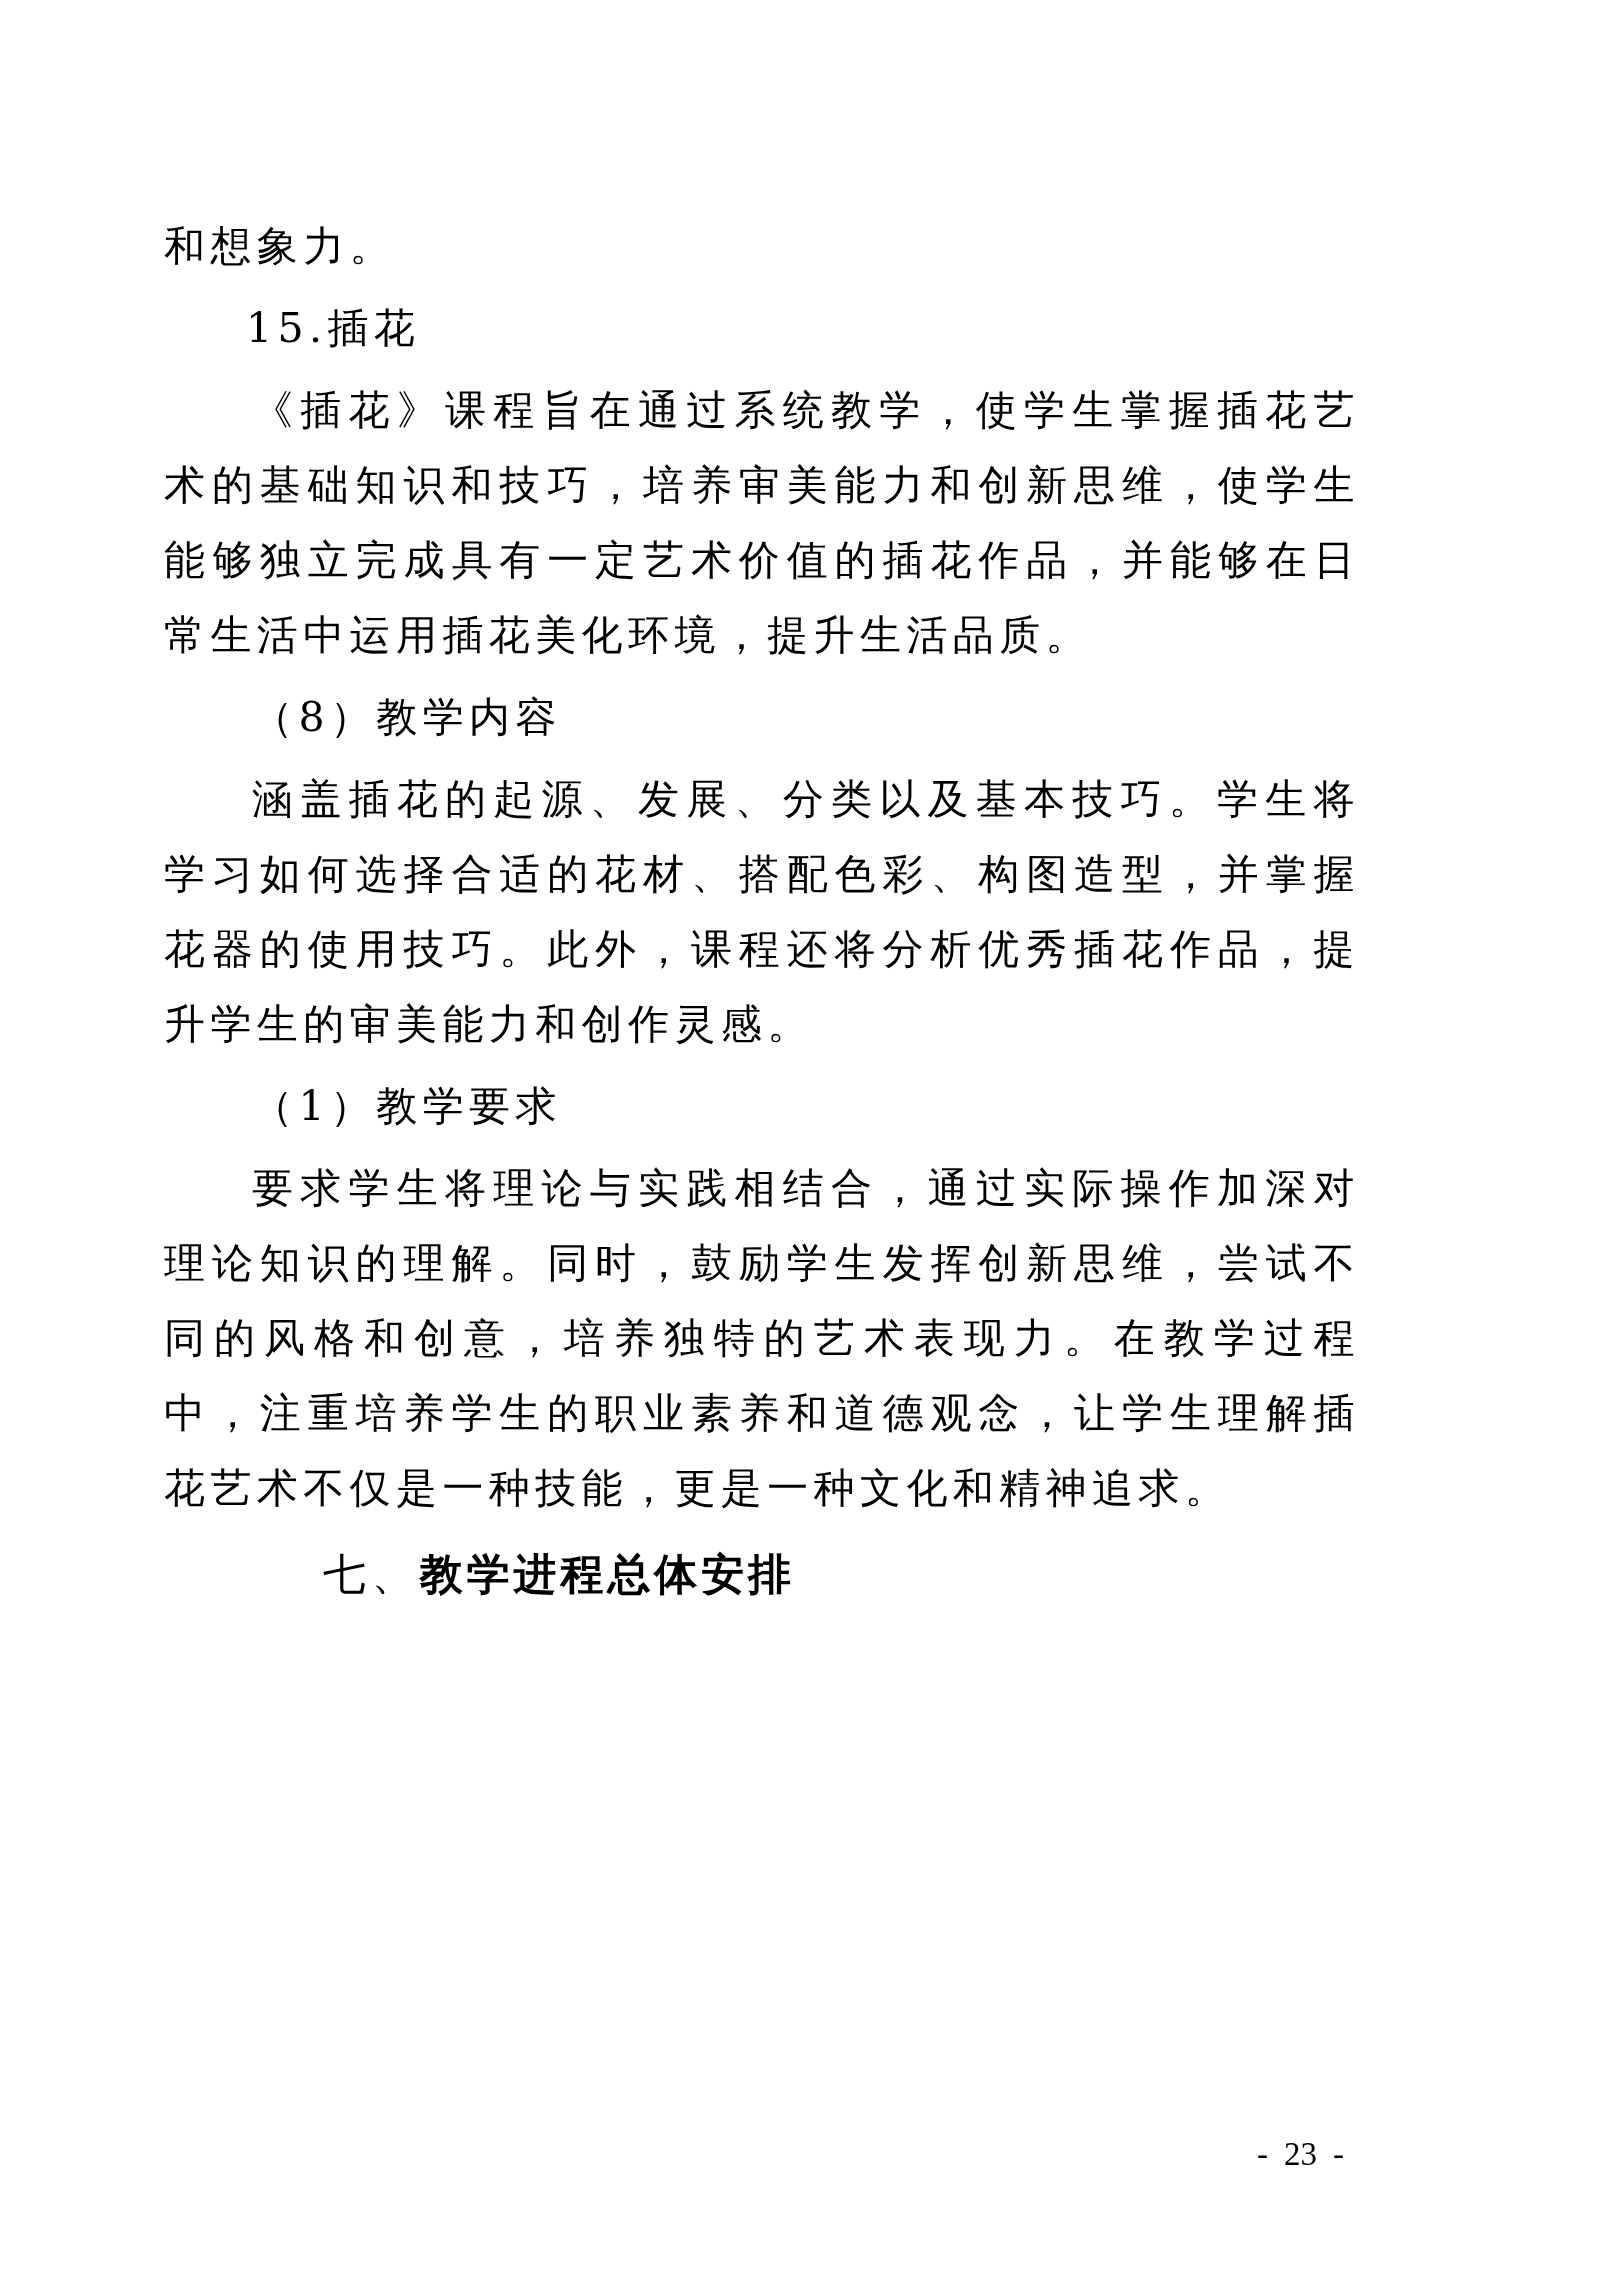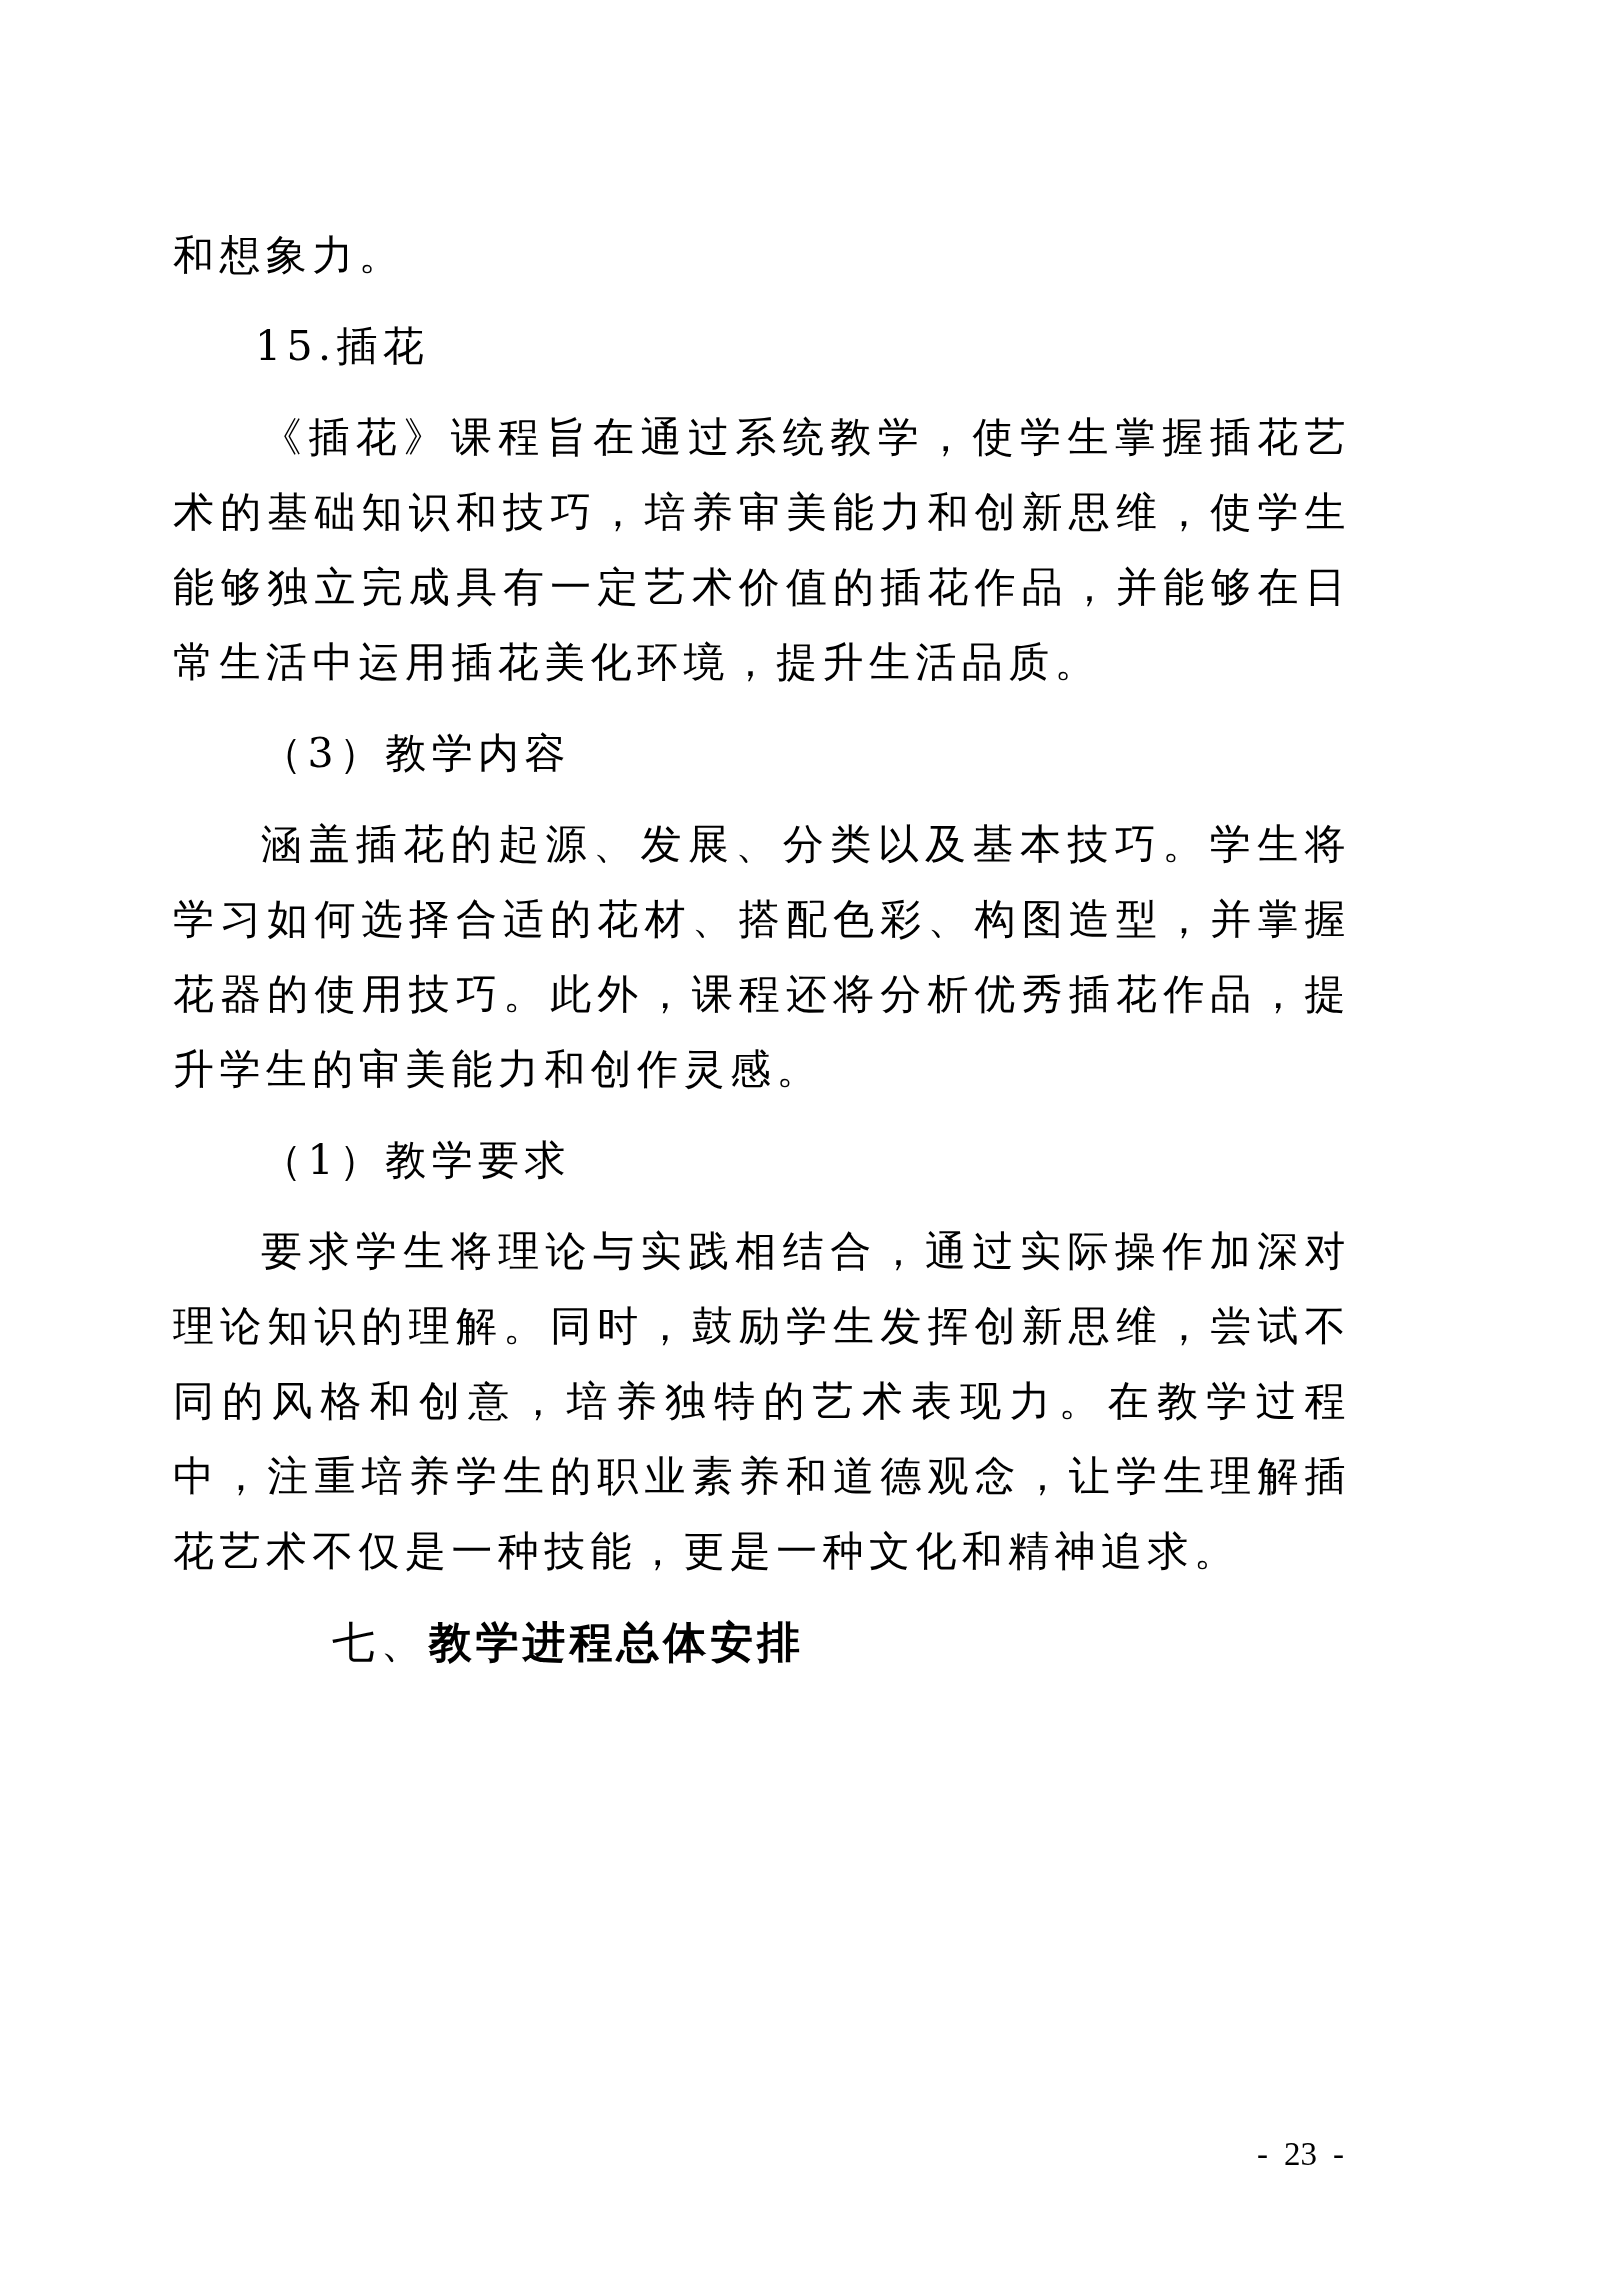--- a/index.html
+++ b/index.html
@@ -16,21 +16,21 @@
     font-family: "DejaVu Serif", serif;
     overflow: hidden;
   }
   .content {
     position: absolute;
     left: 157px;
     top: 202px;
     width: 1210px;
   }
   .content p {
-    margin: 16px;
+    margin: 7px;
     font-size: 41px;
     line-height: 75px;
     letter-spacing: 5.4px;
     text-align: justify;
   }
   .tail-line {
     text-indent: 0;
     text-align: left;
   }
   .course-heading {
@@ -78,21 +78,21 @@
 <div class="page">
   <div class="content">
 
     <p class="tail-line">和想象力。</p>
 
     <p class="course-heading">15.插花</p>
 
 
     <p class="body-para">《插花》课程旨在通过系统教学，使学生掌握插花艺术的基础知识和技巧，培养审美能力和创新思维，使学生能够独立完成具有一定艺术价值的插花作品，并能够在日常生活中运用插花美化环境，提升生活品质。</p>
 
-    <p class="item-label">（3）教学内容</p>
+    <p class="item-label">（8）教学内容</p>
 
     <p class="body-para">涵盖插花的起源、发展、分类以及基本技巧。学生将学习如何选择合适的花材、搭配色彩、构图造型，并掌握花器的使用技巧。此外，课程还将分析优秀插花作品，提升学生的审美能力和创作灵感。</p>
 
     <p class="item-label">（1）教学要求</p>
 
     <p class="body-para">要求学生将理论与实践相结合，通过实际操作加深对理论知识的理解。同时，鼓励学生发挥创新思维，尝试不同的风格和创意，培养独特的艺术表现力。在教学过程中，注重培养学生的职业素养和道德观念，让学生理解插花艺术不仅是一种技能，更是一种文化和精神追求。</p>
 
     <p class="chapter-heading"><span class="chapter-prefix">七、</span><span class="chapter-title">教学进程总体安排</span></p>
 
   </div>

